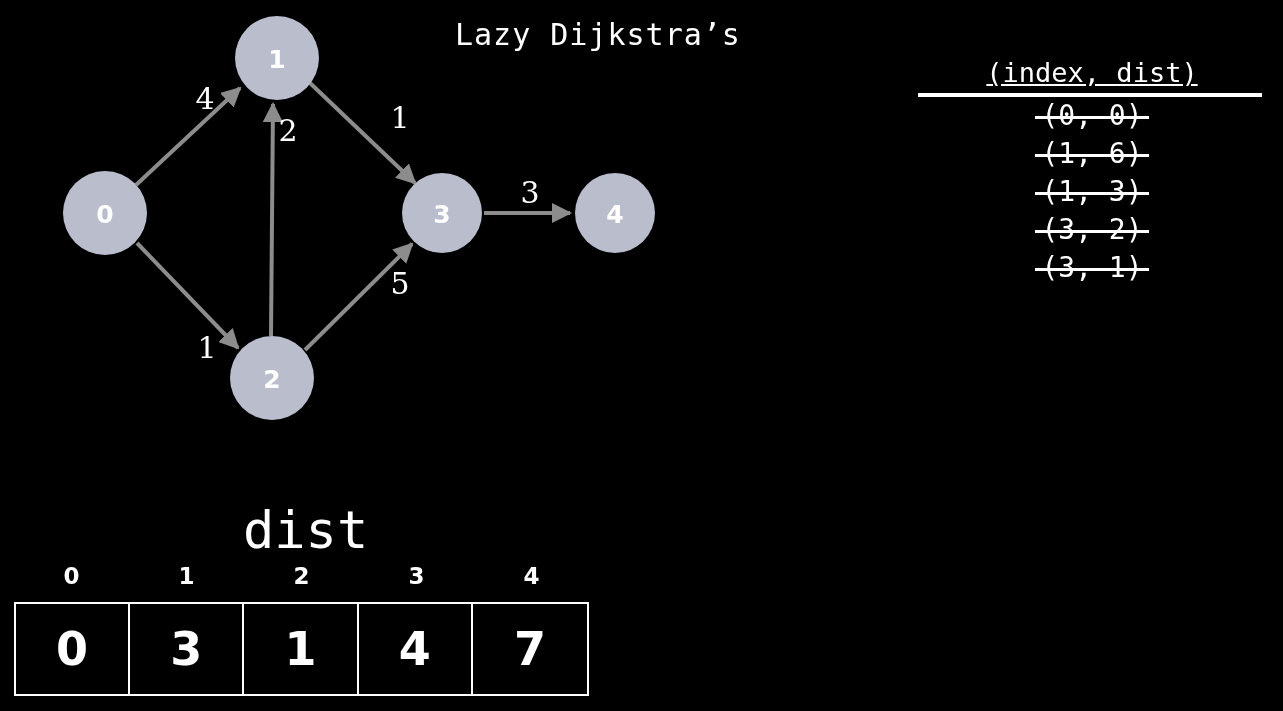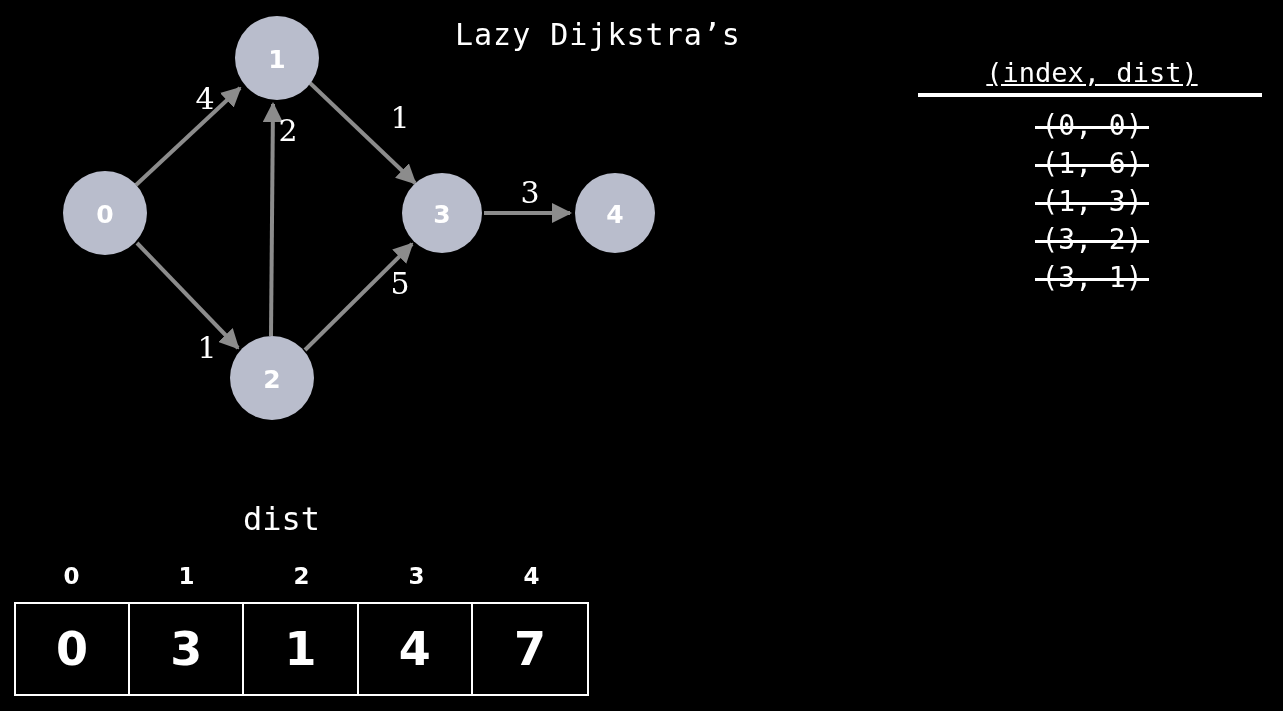--- a/index.html
+++ b/index.html
@@ -80,21 +80,20 @@
     white-space: nowrap;
     text-decoration: underline;
   }
   #kv-rule {
     margin-top: 3px;
     height: 4px;
     background: #ffffff;
     width: 344px;
   }
   #kv-list {
-    margin-top: 10px;
   }
   .kv-row {
     font-family: "DejaVu Sans Mono", monospace;
     font-size: 28px;
     line-height: 38px;
     color: #ffffff;
     white-space: pre;
     position: relative;
     display: block;
   }
@@ -112,21 +111,21 @@
     height: 3px;
     background: #ffffff;
   }
 
   
   #dist-title {
     position: absolute;
     left: 243px;
     top: 500px;
     font-family: "DejaVu Sans Mono", monospace;
-    font-size: 32px;
+    font-size: 52px;
     color: #ffffff;
   }
   #dist-indices {
     position: absolute;
     left: 14px;
     top: 563px;
     width: 575px;
     display: flex;
   }
   #dist-indices .idx {

